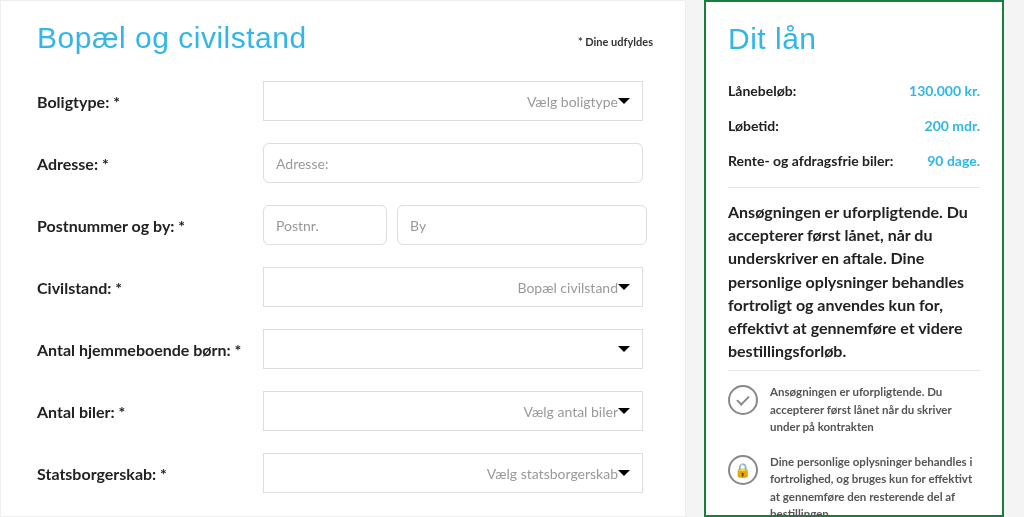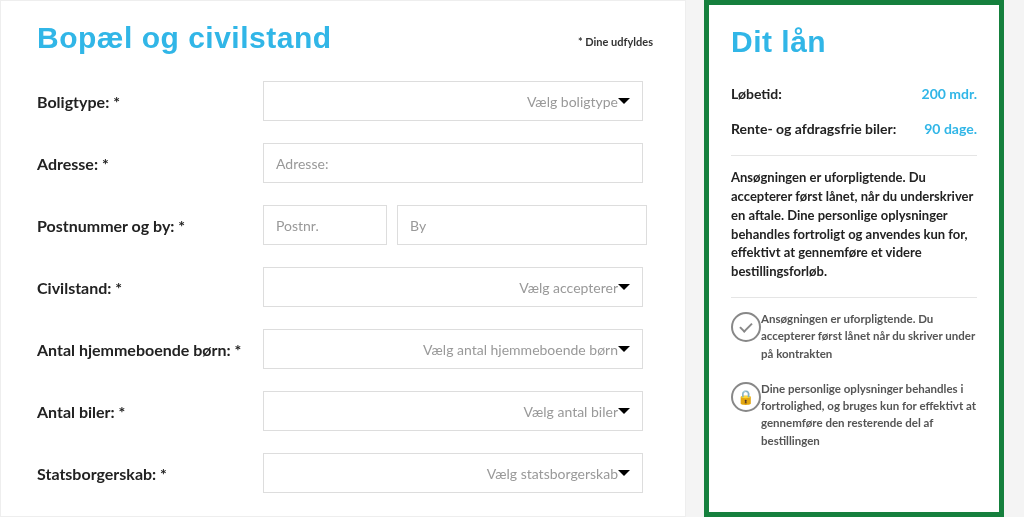--- a/index.html
+++ b/index.html
@@ -16,26 +16,26 @@
     .panel-left {
       background: #fff;
       width: 686px;
       padding: 20px 32px 0 36px;
       border: 1px solid #eee;
     }
     .panel-right {
       background: #fff;
       width: 300px;
       padding: 20px 22px 0 22px;
-      border: 5px solid #15803d;
+      border: 2px solid #15803d;
     }
     h1 {
       color: #31b6e7;
       font-size: 30px;
-      font-weight: 700;
+      font-weight: 400;
       letter-spacing: .5px;
       margin-bottom: 26px;
       font-family: "Trebuchet MS", Arial, sans-serif;
     }
     .req-note {
       float: right;
       font-size: 11px;
       font-weight: 700;
       color: #333;
       margin-top: 14px;
@@ -63,20 +63,21 @@
       align-items: center;
       position: relative;
     }
     .select {
       width: 380px;
       justify-content: flex-end;
       cursor: pointer;
     }
     .text-input {
       width: 380px;
+      border-radius: 6px;
     }
     .text-input.small { width: 124px; margin-right: 10px; }
     .text-input.medium { width: 250px; }
     .caret {
       width: 0; height: 0;
       border-left: 6px solid transparent;
       border-right: 6px solid transparent;
       border-top: 6px solid #000;
     }
     .placeholder { color: #999; }
@@ -90,28 +91,29 @@
       color: #222;
       margin-bottom: 18px;
     }
     .loan-row .val { color: #31b6e7; }
     hr.sep {
       border: none;
       border-top: 1px solid #e5e5e5;
       margin: 4px 0 12px;
     }
     .disclaimer {
-      font-size: 13px;
+      font-size: 16px;
       line-height: 1.45;
       color: #222;
       font-weight: 700;
-      margin-bottom: 16px;
+      margin-bottom: 8px;
     }
     .info-item {
       display: flex;
+      gap: 12px;
       margin-bottom: 18px;
     }
     .info-item .icon-ring {
       width: 30px; height: 30px;
       border: 2px solid #888;
       border-radius: 50%;
       display: flex;
       align-items: center;
       justify-content: center;
       flex-shrink: 0;
@@ -172,29 +174,28 @@
       <span class="placeholder">Postnr.</span>
     </div>
     <div class="text-input medium">
       <span class="placeholder">By</span>
     </div>
   </div>
 
   <div class="form-row">
     <label>Civilstand: *</label>
     <div class="select">
-      <span class="placeholder">Vælg accepterer</span>
+      <span class="placeholder">Bopæl civilstand</span>
       <span class="caret"></span>
     </div>
   </div>
 
   <div class="form-row">
     <label>Antal hjemmeboende børn: *</label>
     <div class="select">
-      <span class="placeholder">Vælg antal hjemmeboende børn</span>
       <span class="caret"></span>
     </div>
   </div>
 
   <div class="form-row">
     <label>Antal biler: *</label>
     <div class="select">
       <span class="placeholder">Vælg antal biler</span>
       <span class="caret"></span>
     </div>
@@ -205,20 +206,24 @@
     <div class="select">
       <span class="placeholder">Vælg statsborgerskab</span>
       <span class="caret"></span>
     </div>
   </div>
 </div>
 
 <div class="panel-right">
   <h1>Dit lån</h1>
 
+  <div class="loan-row">
+    <span>Lånebeløb:</span>
+    <span class="val">130.000 kr.</span>
+  </div>
   <div class="loan-row">
     <span>Løbetid:</span>
     <span class="val">200 mdr.</span>
   </div>
   <div class="loan-row">
     <span>Rente- og afdragsfrie biler:</span>
     <span class="val">90 dage.</span>
   </div>
 
   <hr class="sep">

